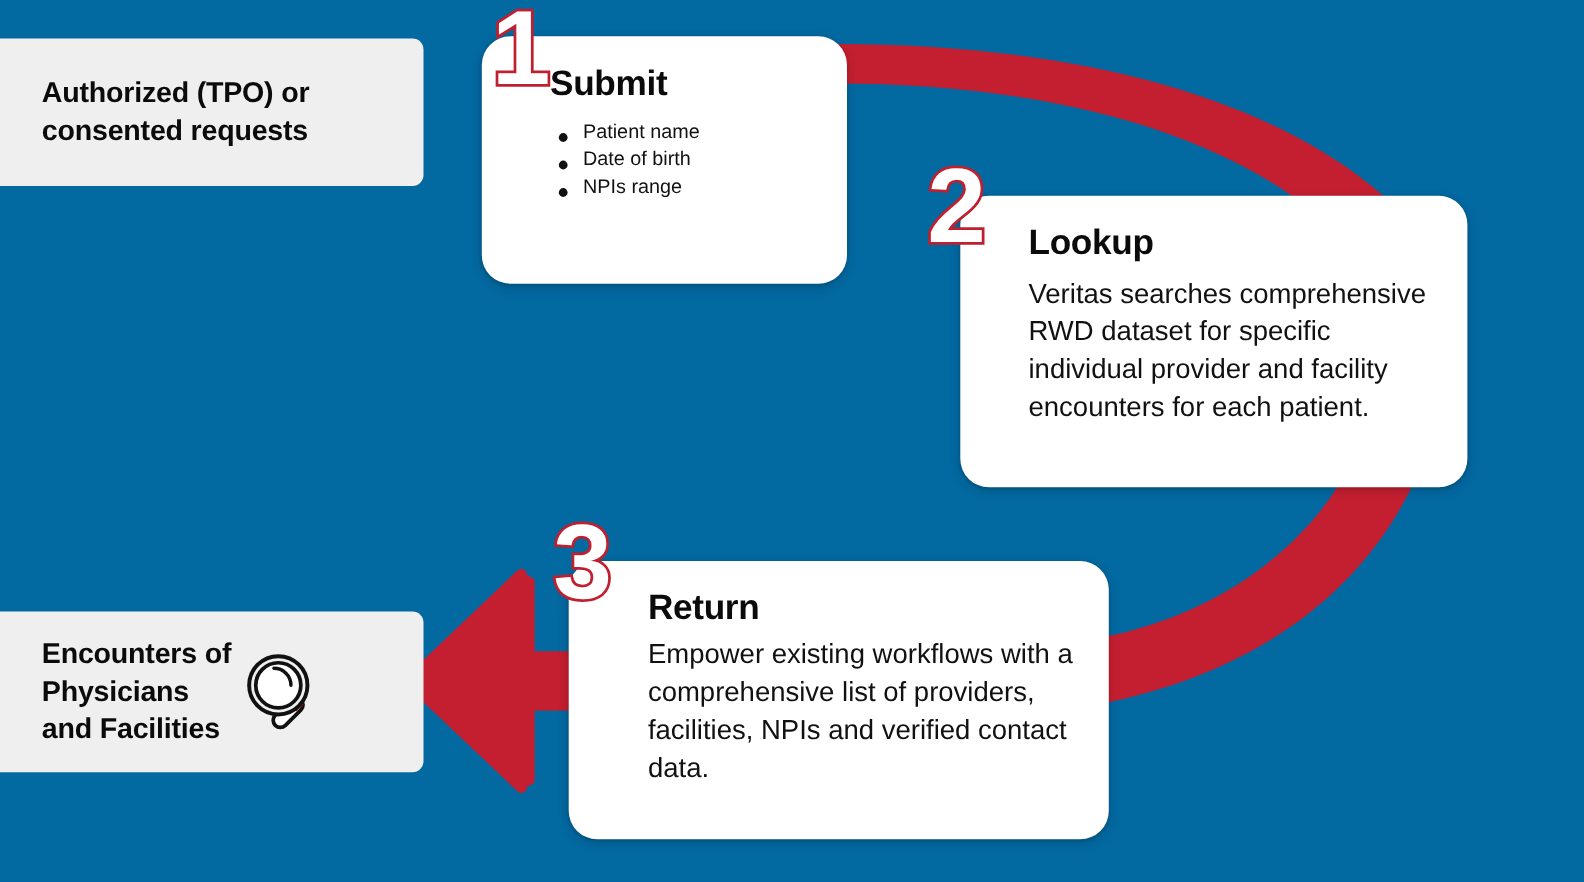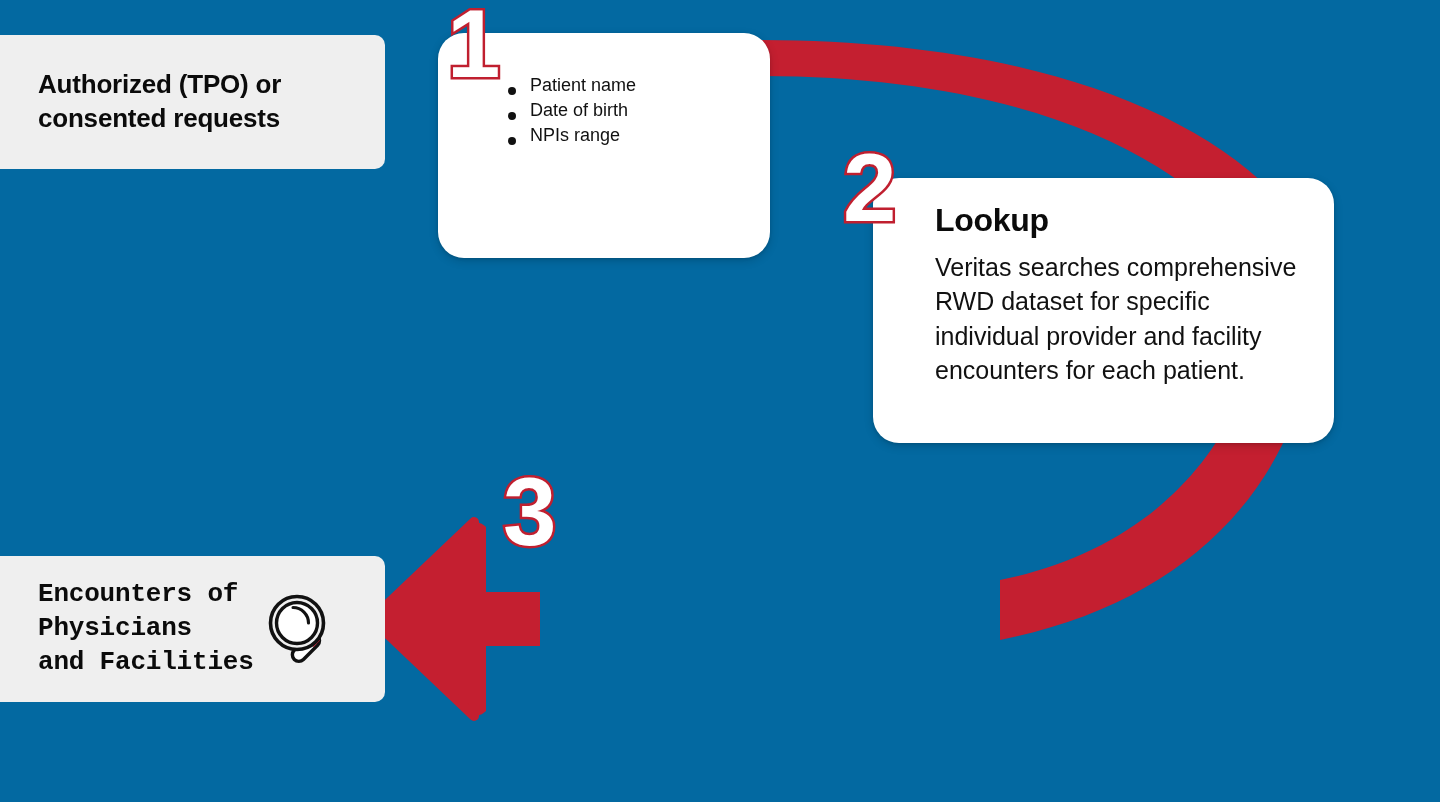--- a/index.html
+++ b/index.html
@@ -50,21 +50,20 @@
   }
 
   #io-input  { left: -14px; top: 35px;  width: 399px; height: 134px; padding-left: 52px; }
   #io-output { left: -14px; top: 556px; width: 399px; height: 146px; padding-left: 52px; }
 
   #io-output .io-out-inner {
     display: flex;
     align-items: center;
     gap: 6px;
     width: 100%;
-    font-family: Liberation Mono, monospace;
   }
 
   
   .magnifier { flex: 0 0 auto; margin-top: 2px; }
 
   
   .card {
     position: absolute;
     background: #ffffff;
     border-radius: 26px;
@@ -179,29 +178,34 @@
         <circle cx="37" cy="36" r="26.5" fill="#efefef" stroke="#111" stroke-width="3.6"></circle>
 
         <circle cx="37" cy="36" r="20.5" fill="#ffffff" stroke="#111" stroke-width="3.4"></circle>
 
         <path d="M 33 20.5 A 15.5 15.5 0 0 1 48.5 36" fill="none" stroke="#111" stroke-width="3.1" stroke-linecap="round"></path>
       </svg>
     </div>
   </div>
 
   <div class="card" id="card-submit">
+    <div class="card-title">Submit</div>
     <ul class="bullets">
       <li>Patient name</li>
       <li>Date of birth</li>
       <li>NPIs range</li>
     </ul>
   </div>
   <div class="step-num" id="step-1">1</div>
 
   <div class="card" id="card-lookup">
     <div class="card-title">Lookup</div>
     <div class="card-body">Veritas searches comprehensive RWD dataset for specific individual provider and facility encounters for each patient.</div>
   </div>
   <div class="step-num" id="step-2">2</div>
 
+  <div class="card" id="card-return">
+    <div class="card-title">Return</div>
+    <div class="card-body">Empower existing workflows with a comprehensive list of providers, facilities, NPIs and verified contact data.</div>
+  </div>
   <div class="step-num" id="step-3">3</div>
 
 </div>
 
 </body></html>

